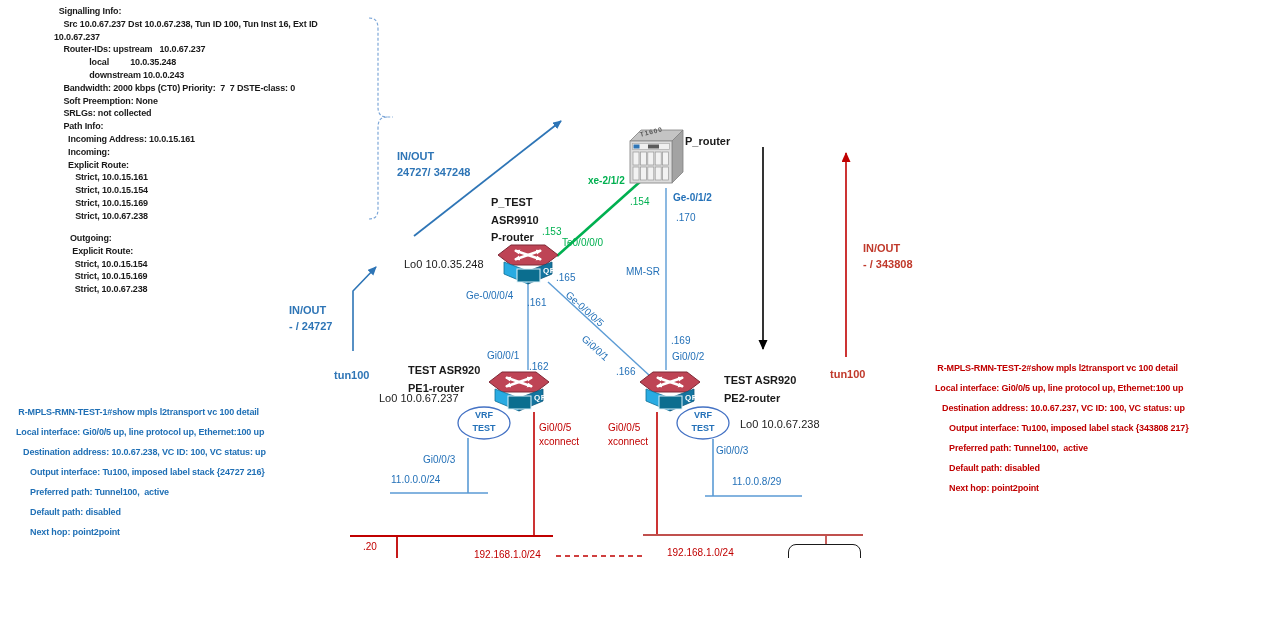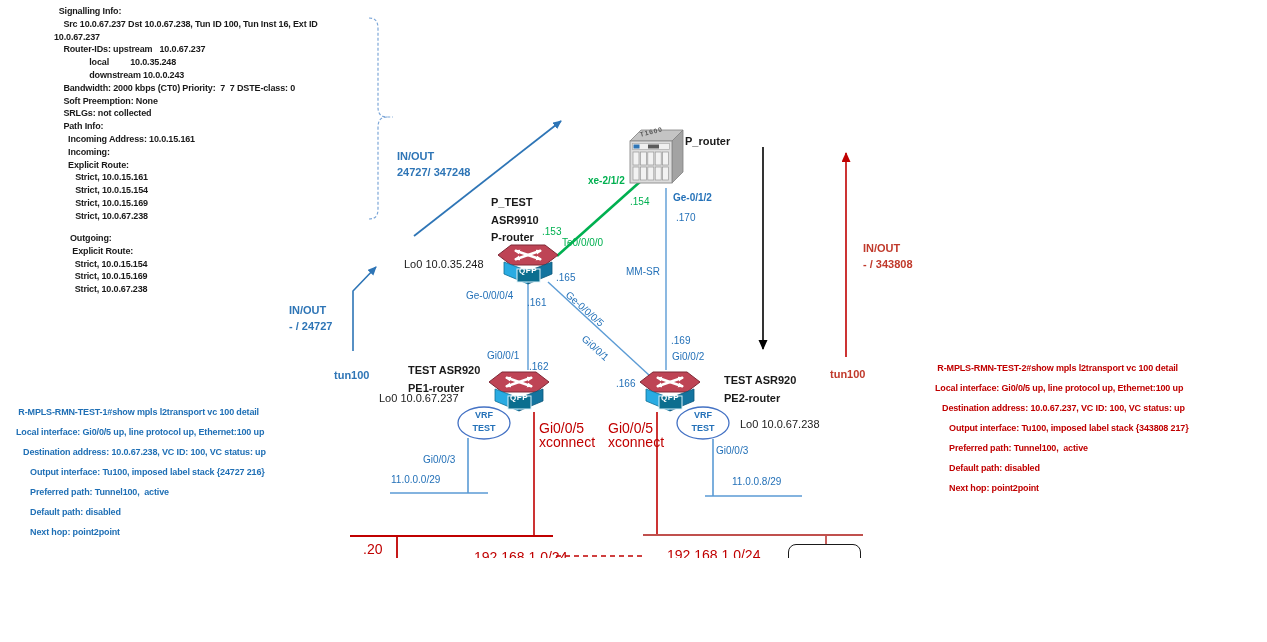--- a/index.html
+++ b/index.html
@@ -7,28 +7,28 @@
           font-family:"Liberation Sans",sans-serif;}
   .t{position:absolute;white-space:pre;}
   .blk{font-size:9px;font-weight:bold;line-height:12.8px;color:#191919;letter-spacing:-0.15px;}
   .cli{font-size:9px;font-weight:bold;line-height:20px;letter-spacing:-0.15px;}
   .cli-blue{color:#1F6FB5;}
   .cli-red{color:#C00000;}
   .lbl-blue{font-size:10px;color:#2471B8;}
   .lbl-blue-b{font-size:10px;font-weight:bold;color:#2471B8;}
   .lbl-green{font-size:10px;color:#00B050;}
   .lbl-green-b{font-size:10px;font-weight:bold;color:#00B050;}
-  .lbl-red{font-size:14px;color:#C00000;}
+  .lbl-red{font-size:10px;color:#C00000;}
   .inout{font-size:11px;font-weight:600;line-height:16px;}
   .inout-blue{color:#2E75B6;}
   .inout-red{color:#C0392B;}
   .dev{font-size:11px;font-weight:bold;color:#1a1a1a;line-height:18px;}
   .loop{font-size:11px;color:#1a1a1a;}
   .vrf{font-size:9px;font-weight:600;color:#2471B8;line-height:13px;text-align:center;width:52px;}
-  .qfp{font-size:8px;font-weight:bold;color:#fff;letter-spacing:0.5px;width:30px;text-align:center;}
+  .qfp{font-size:8px;font-weight:bold;color:#fff;letter-spacing:0.5px;width:30px;text-align:center;margin-left:24px;}
   .model{font-size:6.5px;font-weight:bold;color:#555;transform:rotate(-14deg);transform-origin:left top;letter-spacing:1px;}
   .rot{transform:rotate(42deg);transform-origin:left top;}
   .pcbox{position:absolute;border:1.6px solid #1a1a1a;border-radius:8px;background:#fff;
          display:flex;align-items:center;justify-content:center;font-size:11px;font-weight:600;color:#111;text-decoration:underline;}
   .ital{font-size:17px;font-style:italic;font-weight:600;color:#1a1a1a;}
 </style>
 </head>
 <body>
 
 <div id="canvas">
@@ -179,28 +179,28 @@
   <div class="t vrf" style="left:677px;top:409px">VRF
 TEST</div>
 
   <div class="t lbl-blue" style="left:466px;top:290px">Ge-0/0/0/4</div>
   <div class="t lbl-blue" style="left:527px;top:297px">.161</div>
   <div class="t lbl-blue" style="left:487px;top:350px">Gi0/0/1</div>
   <div class="t lbl-blue" style="left:529px;top:361px">.162</div>
   <div class="t lbl-blue" style="left:556px;top:272px">.165</div>
   <div class="t lbl-blue rot" style="left:571px;top:289px">Ge-0/0/0/5</div>
   <div class="t lbl-blue rot" style="left:587px;top:333px">Gi0/0/1</div>
-  <div class="t lbl-blue" style="left:616px;top:378px">.166</div>
+  <div class="t lbl-blue" style="left:616px;top:366px">.166</div>
   <div class="t lbl-blue" style="left:671px;top:335px">.169</div>
   <div class="t lbl-blue" style="left:672px;top:351px">Gi0/0/2</div>
   <div class="t lbl-blue-b" style="left:673px;top:192px">Ge-0/1/2</div>
   <div class="t lbl-blue" style="left:676px;top:212px">.170</div>
   <div class="t lbl-blue" style="left:626px;top:266px">MM-SR</div>
   <div class="t lbl-blue" style="left:423px;top:454px">Gi0/0/3</div>
-  <div class="t lbl-blue" style="left:391px;top:474px">11.0.0.0/29</div>
+  <div class="t lbl-blue" style="left:391px;top:474px">11.0.0.0/24</div>
   <div class="t lbl-blue" style="left:716px;top:445px">Gi0/0/3</div>
   <div class="t lbl-blue" style="left:732px;top:476px">11.0.0.8/29</div>
 
   <div class="t lbl-green-b" style="left:588px;top:175px">xe-2/1/2</div>
   <div class="t lbl-green" style="left:630px;top:196px">.154</div>
   <div class="t lbl-green" style="left:542px;top:226px">.153</div>
   <div class="t lbl-green" style="left:562px;top:237px">Te0/0/0/0</div>
 
   <div class="t lbl-red" style="left:539px;top:421px;line-height:14px">Gi0/0/5
 xconnect</div>

